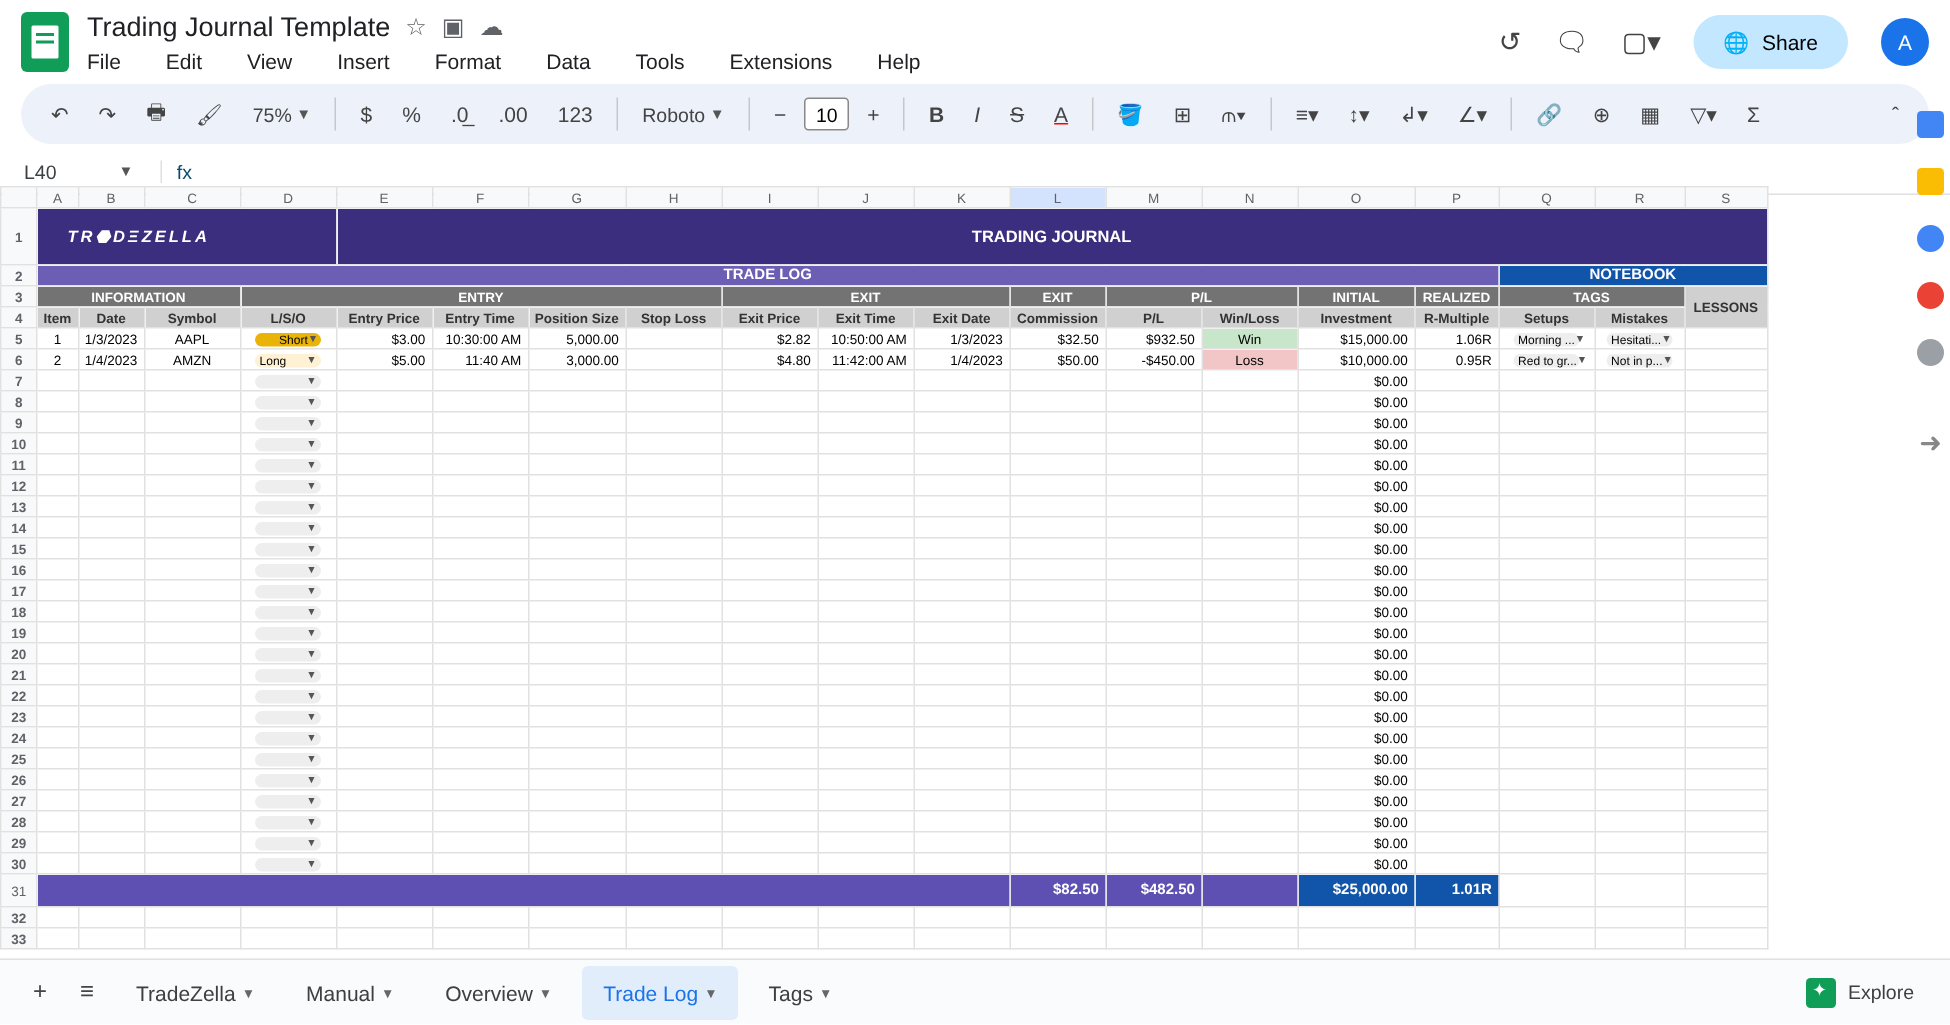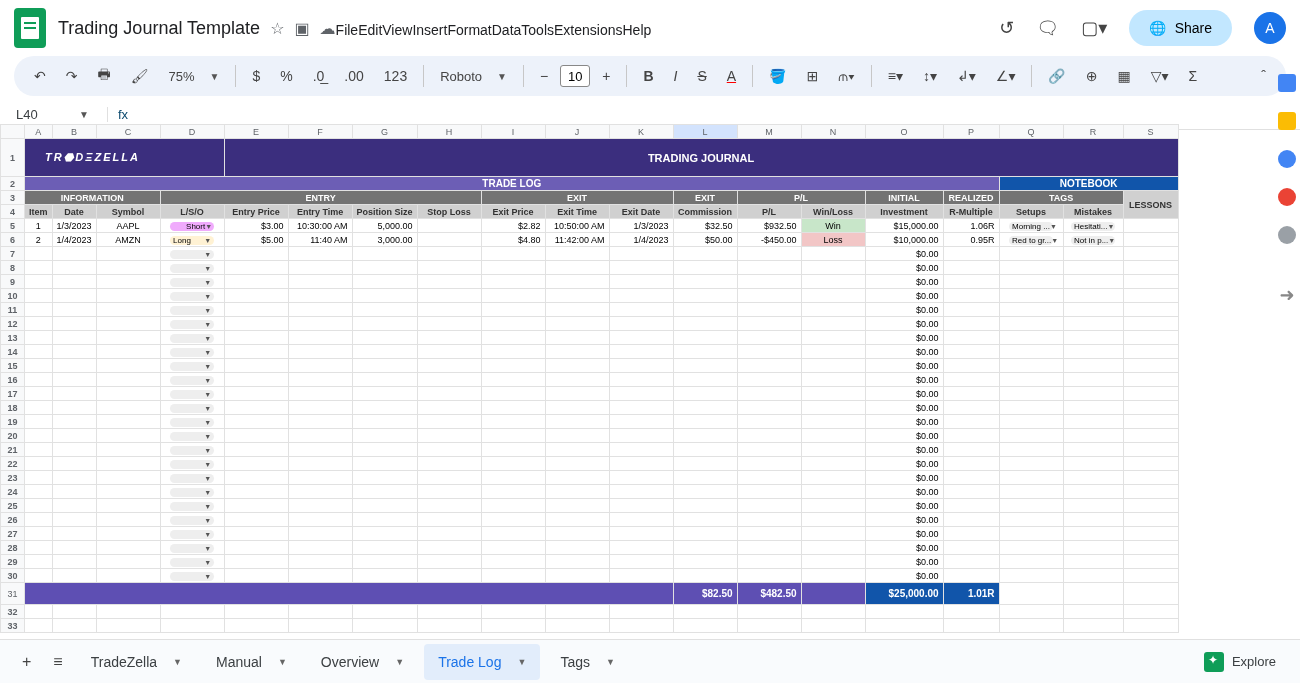--- a/index.html
+++ b/index.html
@@ -4,36 +4,36 @@
 <style>
 * { margin:0; padding:0; box-sizing:border-box; font-family:Arial,sans-serif; }
 body { background:#fff; width:1300px; height:683px; overflow:hidden; position:relative; }
 
 
 .titlebar { display:flex; align-items:center; padding:6px 14px 0 14px; height:50px; }
 .doc-icon { width:32px; height:40px; background:#0f9d58; border-radius:4px; display:flex; align-items:center; justify-content:center; margin-right:12px; }
 .doc-icon-inner { width:18px; height:22px; background:#fff; border-radius:1px; position:relative; }
 .doc-icon-inner::before,.doc-icon-inner::after { content:''; position:absolute; background:#0f9d58; height:2px; left:3px; right:3px; }
 .doc-icon-inner::before { top:5px; } .doc-icon-inner::after { top:10px; }
-.title-col { display:flex; flex-direction:row; }
+.title-col { display:flex; flex-direction:column; }
 .title-row { display:flex; align-items:center; gap:10px; }
 .doc-title { font-size:18px; color:#202124; }
 .title-icon { color:#5f6368; font-size:16px; cursor:pointer; }
-.menubar { display:flex; gap:0; margin-top:4px; }
+.menubar { display:flex; gap:30px; margin-top:4px; }
 .menubar span { font-size:14px; color:#202124; cursor:pointer; }
 .titlebar-right { margin-left:auto; display:flex; align-items:center; gap:22px; }
 .ti-icon { color:#444; font-size:18px; cursor:pointer; }
 .share-btn { background:#c2e7ff; border-radius:24px; padding:10px 20px; display:flex; align-items:center; gap:8px; font-size:14px; cursor:pointer; }
 .avatar { width:32px; height:32px; background:#1a73e8; border-radius:50%; color:#fff; display:flex; align-items:center; justify-content:center; font-size:14px; }
 
 
 .toolbar { display:flex; align-items:center; margin:6px 14px; background:#edf2fa; border-radius:24px; padding:4px 12px; height:40px; gap:4px; }
 .tb-btn { padding:6px 8px; color:#444; font-size:14px; cursor:pointer; border-radius:4px; display:flex; align-items:center; }
 .tb-sep { width:1px; height:22px; background:#c7c7c7; margin:0 4px; }
-.zoom { font-size:13px; display:flex; gap:12px; align-items:center; }
+.zoom { font-size:13px; display:flex; align-items:center; }
 .font-in { width:30px; height:22px; border:1px solid #888; border-radius:3px; text-align:center; font-size:13px; }
 .tb-chev { font-size:10px; color:#555; margin-left:3px; }
 
 
 .refrow { display:flex; align-items:center; padding:2px 8px 4px 8px; gap:8px; border-bottom:1px solid #e0e0e0; height:28px; }
 .cellref { width:60px; font-size:13px; color:#3c4043; padding-left:8px; }
 .refrow .tb-chev { margin-right:10px; }
 .fx { color:#0c4a6e; font-size:13px; border-left:1px solid #e0e0e0; padding-left:10px; }
 
 
@@ -46,36 +46,36 @@
 
 .banner td { background:#3b2e7e; color:#fff; font-weight:bold; text-align:center; font-size:11px; height:38px; }
 .logo-cell { text-align:left !important; padding-left:20px !important; font-size:15px; letter-spacing:2px; color:#c8b8e8; font-style:italic; }
 .sec-tradelog { background:#6c5eb5 !important; color:#fff; font-weight:bold; text-align:center; font-size:10px; }
 .sec-notebook { background:#1155aa !important; color:#fff; font-weight:bold; text-align:center; font-size:10px; }
 .grp { background:#737373; color:#fff; text-align:center; font-size:9px; font-weight:bold; }
 .subhdr { background:#d0d0d0; color:#333; text-align:center; font-size:9px; font-weight:bold; }
 
 .rt { text-align:right; } .ct { text-align:center; }
 .chip { display:inline-flex; align-items:center; justify-content:space-between; width:44px; background:#eee; border-radius:8px; padding:0 3px; font-size:8px; }
-.chip-short { background:#f0abfc;padding-left:16px; } .chip-long { background:#fff2d4; }
+.chip-short { background:#eab308;padding-left:16px; } .chip-long { background:#fff2d4; }
 .chip-arrow { font-size:7px; color:#555; }
 .win { background:#c8e6c9 !important; text-align:center; }
 .loss { background:#f2c6c6 !important; text-align:center; }
 .totrow td { background:#5e4fb3; color:#fff; font-weight:bold; text-align:right; height:22px; font-size:10px; }
 .totrow td.tot-blue { background:#1155aa; }
 .totrow td.tot-clear { background:#fff; }
 
 
 .sidepanel { position:absolute; right:0; top:60px; width:26px; display:flex; flex-direction:column; align-items:center; gap:20px; padding-top:14px; }
 .sp-ic { width:18px; height:18px; border-radius:3px; cursor:pointer; }
 
 
 .tabs { position:absolute; bottom:0; left:0; right:0; height:44px; border-top:1px solid #e0e0e0; display:flex; align-items:center; padding:0 14px; gap:6px; background:#f9fbfd; }
 .tab-ic { padding:8px; color:#444; font-size:16px; cursor:pointer; }
-.tab { padding:10px 14px; font-size:14px; color:#3c4043; cursor:pointer; display:flex; gap:16px; align-items:center; border-radius:4px; }
+.tab { padding:10px 14px; font-size:14px; color:#3c4043; cursor:pointer; display:flex; gap:4px; align-items:center; border-radius:4px; }
 .tab.active { background:#e2edfb; color:#1a73e8; }
 .tab-chev { font-size:9px; color:#666; }
 .explore { margin-left:auto; display:flex; gap:8px; align-items:center; font-size:13px; color:#3c4043; padding-right:10px; }
 .explore-ic { width:20px; height:20px; background:#0f9d58; border-radius:3px; position:relative; }
 .explore-ic::after { content:'✦'; color:#fff; position:absolute; top:1px; left:4px; font-size:12px; }
 </style>
 </head>
 <body>
 
 <div class="titlebar">

